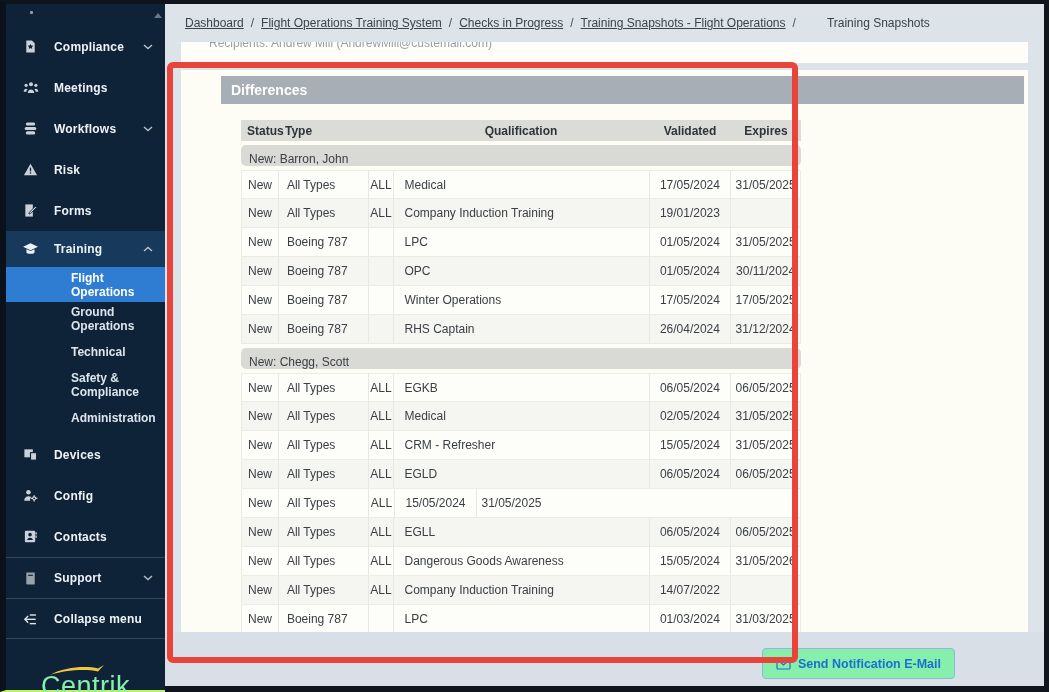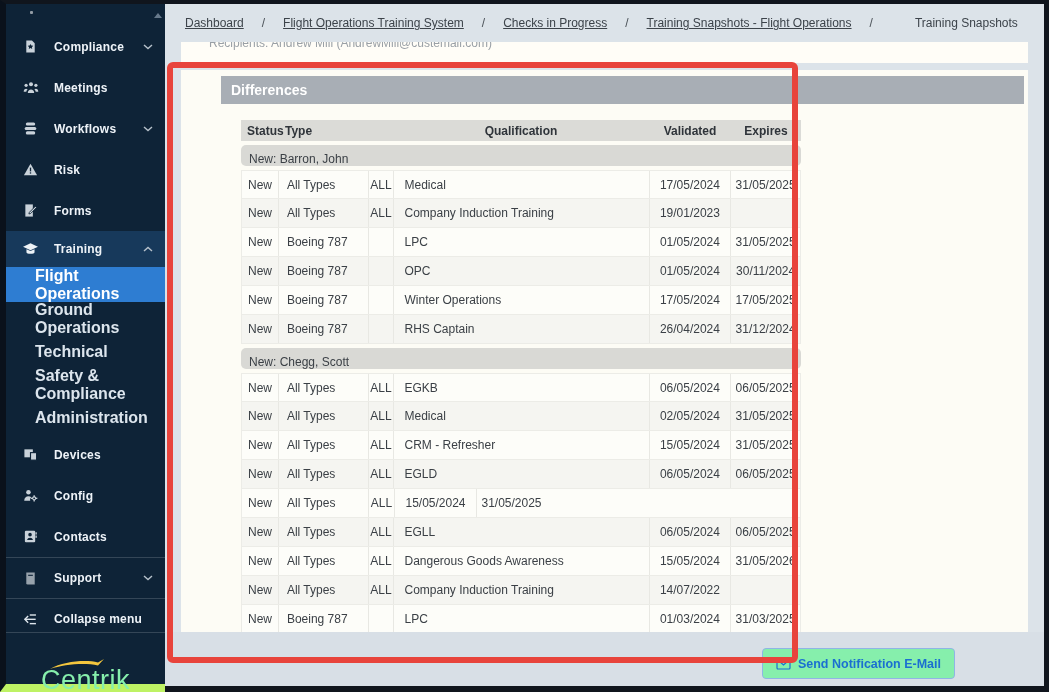--- a/index.html
+++ b/index.html
@@ -9,49 +9,49 @@
     font-family: "Liberation Sans", sans-serif;
     background: #10151d;
     overflow: hidden;
   }
   
   .sidebar {
     position:absolute; left:0; top:0; bottom:0; width:165px;
     background:#0e2337;
     border-left:6px solid #0a111b;
     border-top:4px solid #10151d;
-    border-bottom:8px solid #bef264;
+    border-bottom:2px solid #bef264;
     padding-top:22px;
     z-index:5;
   }
   .side-dot { position:absolute; left:24px; top:7px; width:3px; height:3px; background:rgba(255,255,255,.55); border-radius:1px; }
   .scroll-arrow { position:absolute; right:3px; top:9px; width:0; height:0;
     border-left:4px solid transparent; border-right:4px solid transparent; border-bottom:5px solid #7d8fa0; opacity:.8; }
   .nav-item { display:flex; align-items:center; height:41px; padding:0 10px 0 16px;
     color:#eef3f8; font-size:12px; font-weight:bold; cursor:pointer; }
   .nav-item .ico { width:17px; height:17px; margin-right:15px; display:flex; align-items:center; justify-content:center; flex:none; }
   .nav-item .lbl { flex:1; letter-spacing:.2px; }
   .nav-item .chev { width:12px; flex:none; display:flex; }
   .nav-item.parent-open { background:#17395b; height:36px; }
   .nav-item.divided { border-top:1px solid rgba(255,255,255,.16); }
-  .sub-item { height:33px; display:flex; align-items:center; padding-left:29px;
-    color:#dce5ed; font-size:16px; font-weight:600; cursor:pointer; }
+  .sub-item { height:33px; display:flex; align-items:center; padding-left:65px;
+    color:#dce5ed; font-size:12px; font-weight:600; cursor:pointer; }
   .sub-item.active { background:#2e7dd2; color:#fff; height:35px; }
   .logo-wrap { position:absolute; left:0; right:0; bottom:0; height:52px;
     border-top:1px solid rgba(255,255,255,.16); display:flex; align-items:center; justify-content:center; }
   .logo { position:relative; color:#86efac; font-size:27px; letter-spacing:.5px;margin-top:44px; }
   .logo svg { position:absolute; left:7px; top:-7px; }
 
   
   .main {
     position:absolute; left:165px; top:4px; right:5px; bottom:6px;
     background:#dce3e9; overflow:hidden;
   }
   .breadcrumb { height:38px; display:flex; align-items:center; padding-left:20px;
-    font-size:12px; color:#3c434a; white-space:nowrap;gap:11px; }
+    font-size:12px; color:#3c434a; white-space:nowrap; }
   .breadcrumb .sep { margin:0 7px; color:#4a5157; }
   .crumb-link { text-decoration:underline; cursor:pointer; }
   .crumb-current { text-decoration:none;margin-left:24px; }
 
   .recipients-card { position:absolute; left:16px; right:16px; top:38px; height:21px;
     background:#fffdf7; overflow:hidden; padding-left:28px; }
   .recipients-card span { display:block; margin-top:-6px; font-size:12px; color:#9aa0a6; }
 
   .card { position:absolute; left:16px; right:16px; top:66px; height:562px;
     background:#fdfcf5; overflow:hidden;padding-left:36px; }

